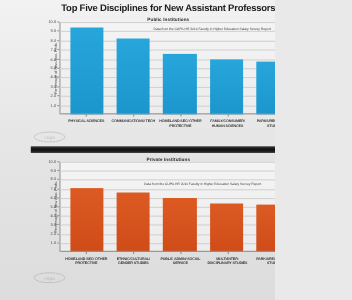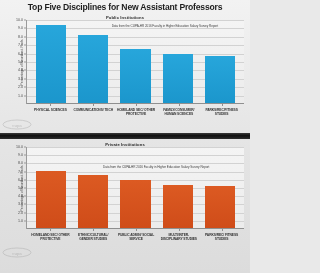--- a/index.html
+++ b/index.html
@@ -4,20 +4,21 @@
 <style>
   html,body{margin:0;padding:0;}
   body{
     width:250px;height:273px;overflow:hidden;
     font-family:"Liberation Sans",sans-serif;
     background:#e9e9e9;
   }
   .infographic{
     width:250px;height:273px;position:relative;
     background:linear-gradient(180deg,#f2f2f2 0%,#e4e4e4 55%,#dcdcdc 100%);
+    padding-left:28px;
   }
 
   
   .header{padding:2px 6px 0 6px;text-align:center;}
   .main-title{
     font-size:8.6px;font-weight:bold;color:#1d1d1d;
     letter-spacing:-0.2px;line-height:11px;white-space:nowrap;
   }
   .sub-title{
     font-size:4.2px;font-weight:bold;color:#2a2a2a;

